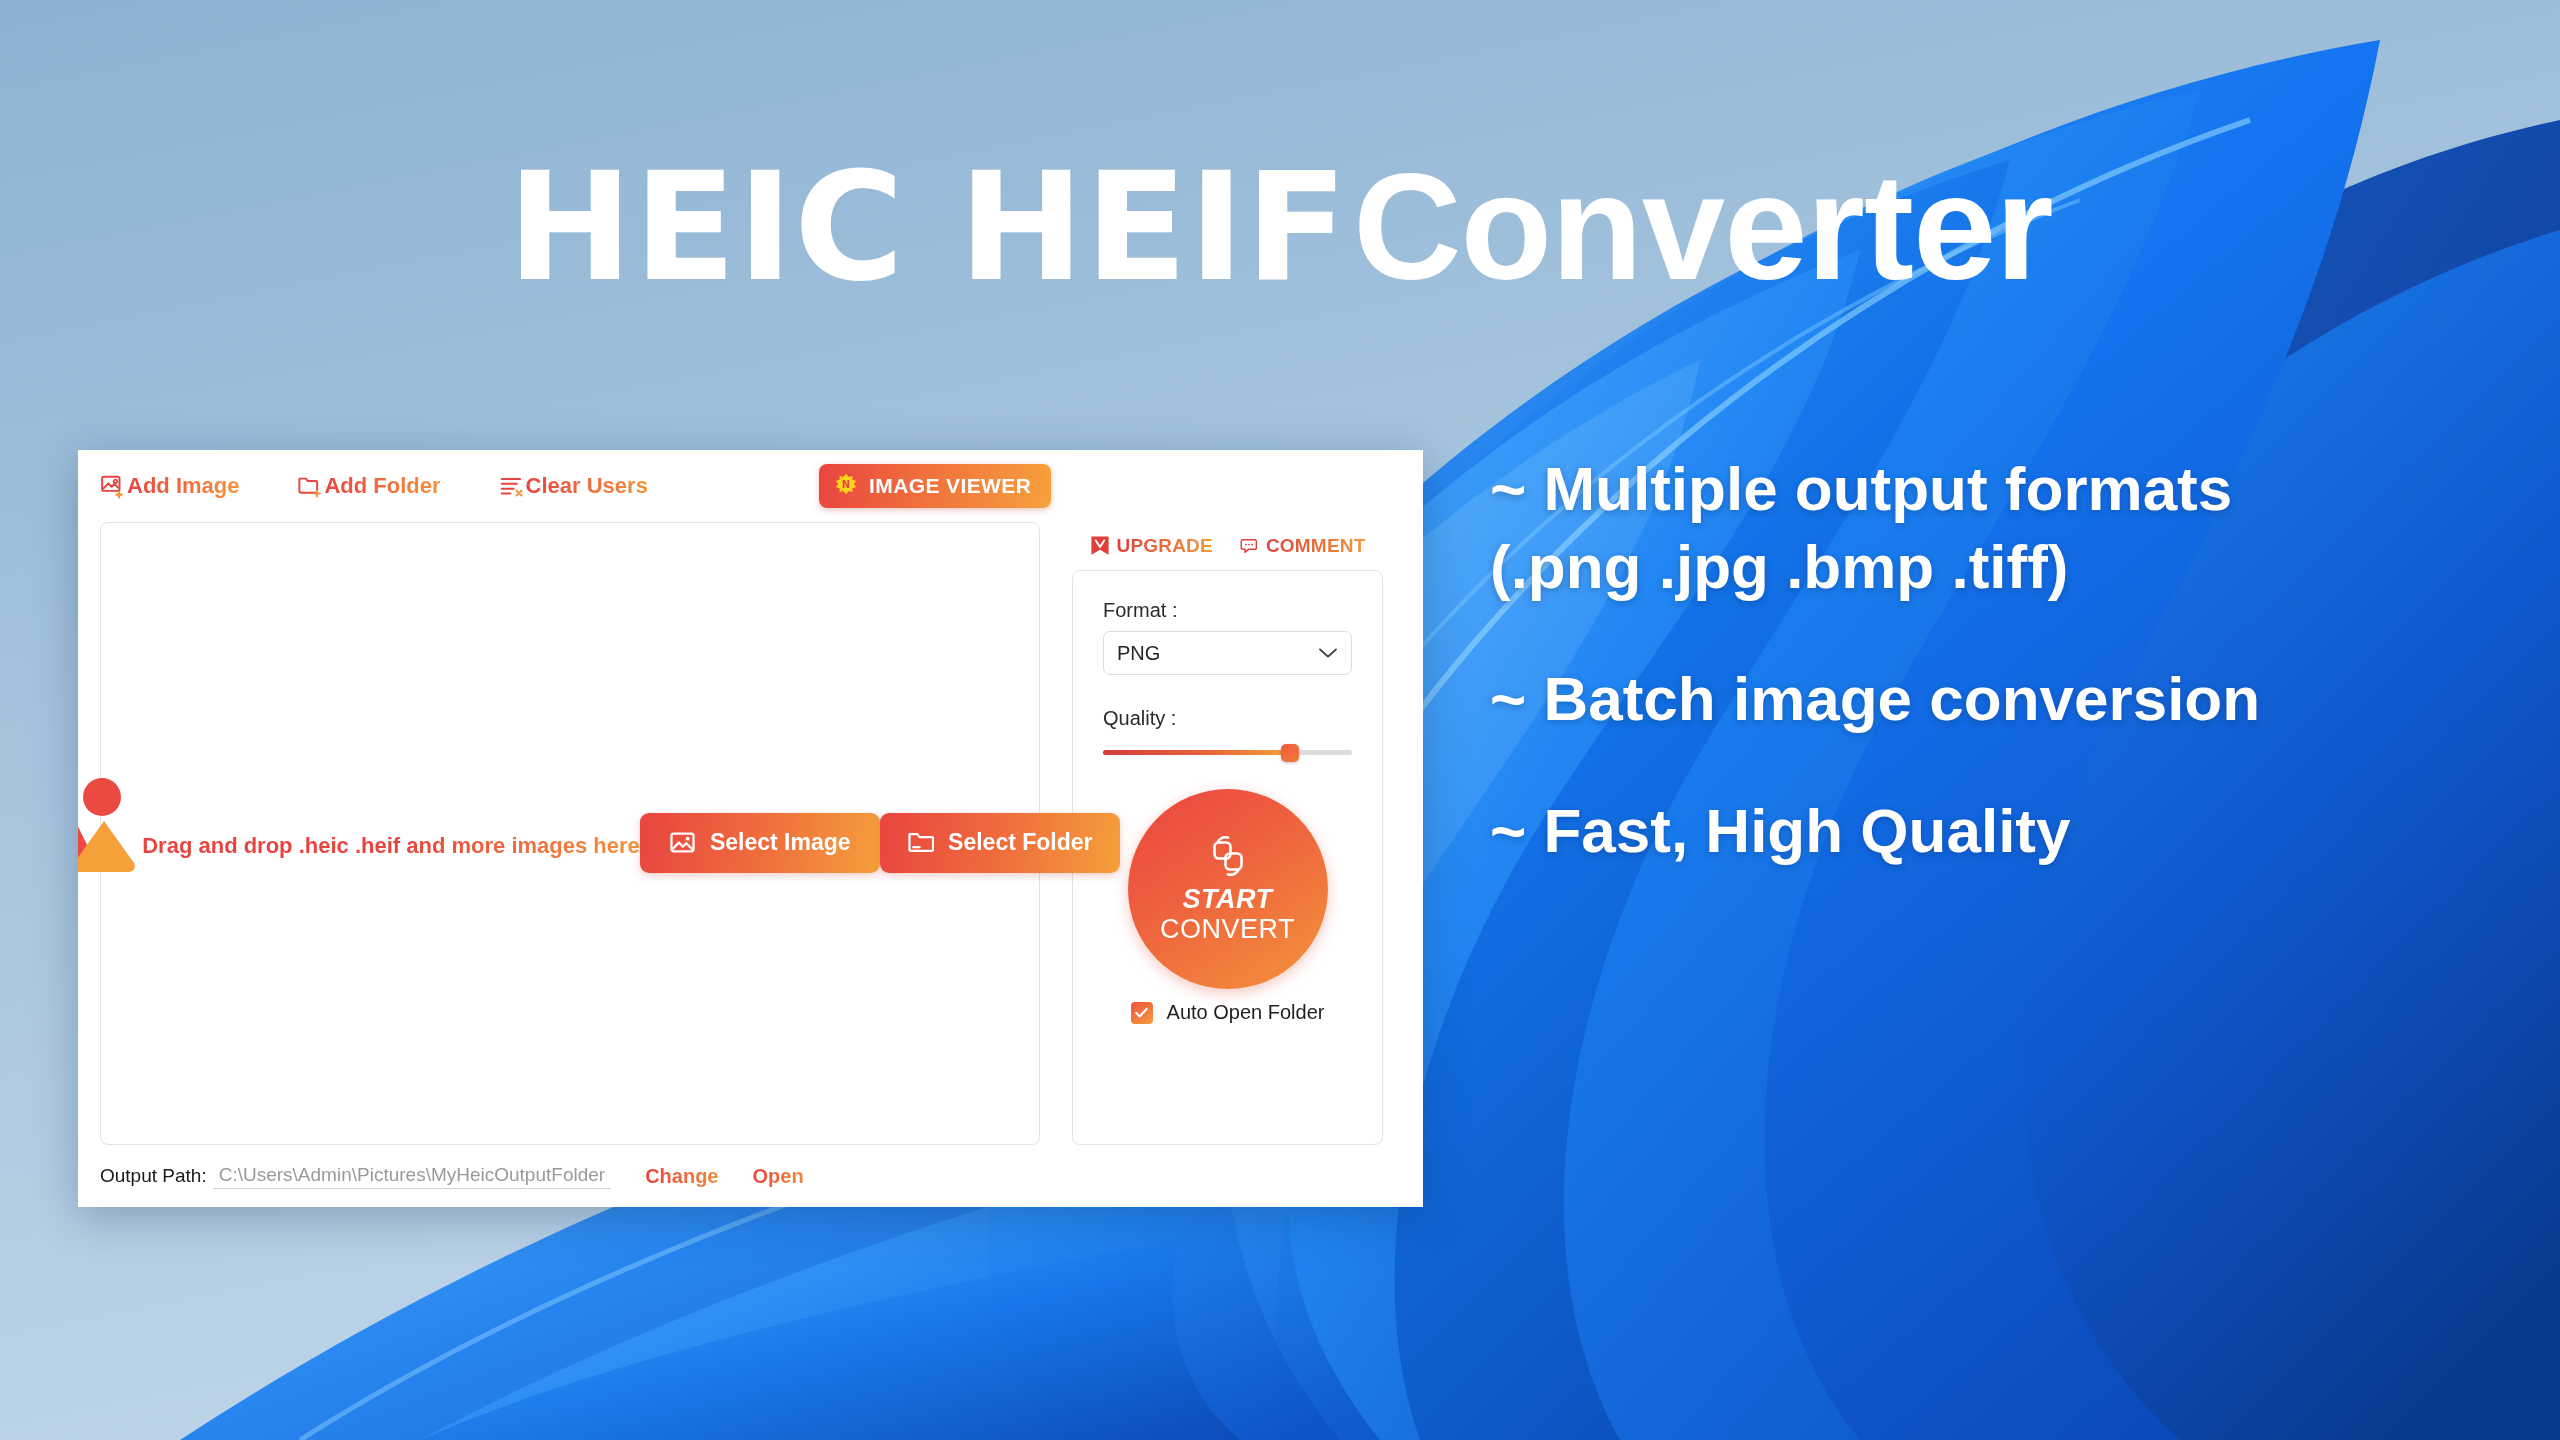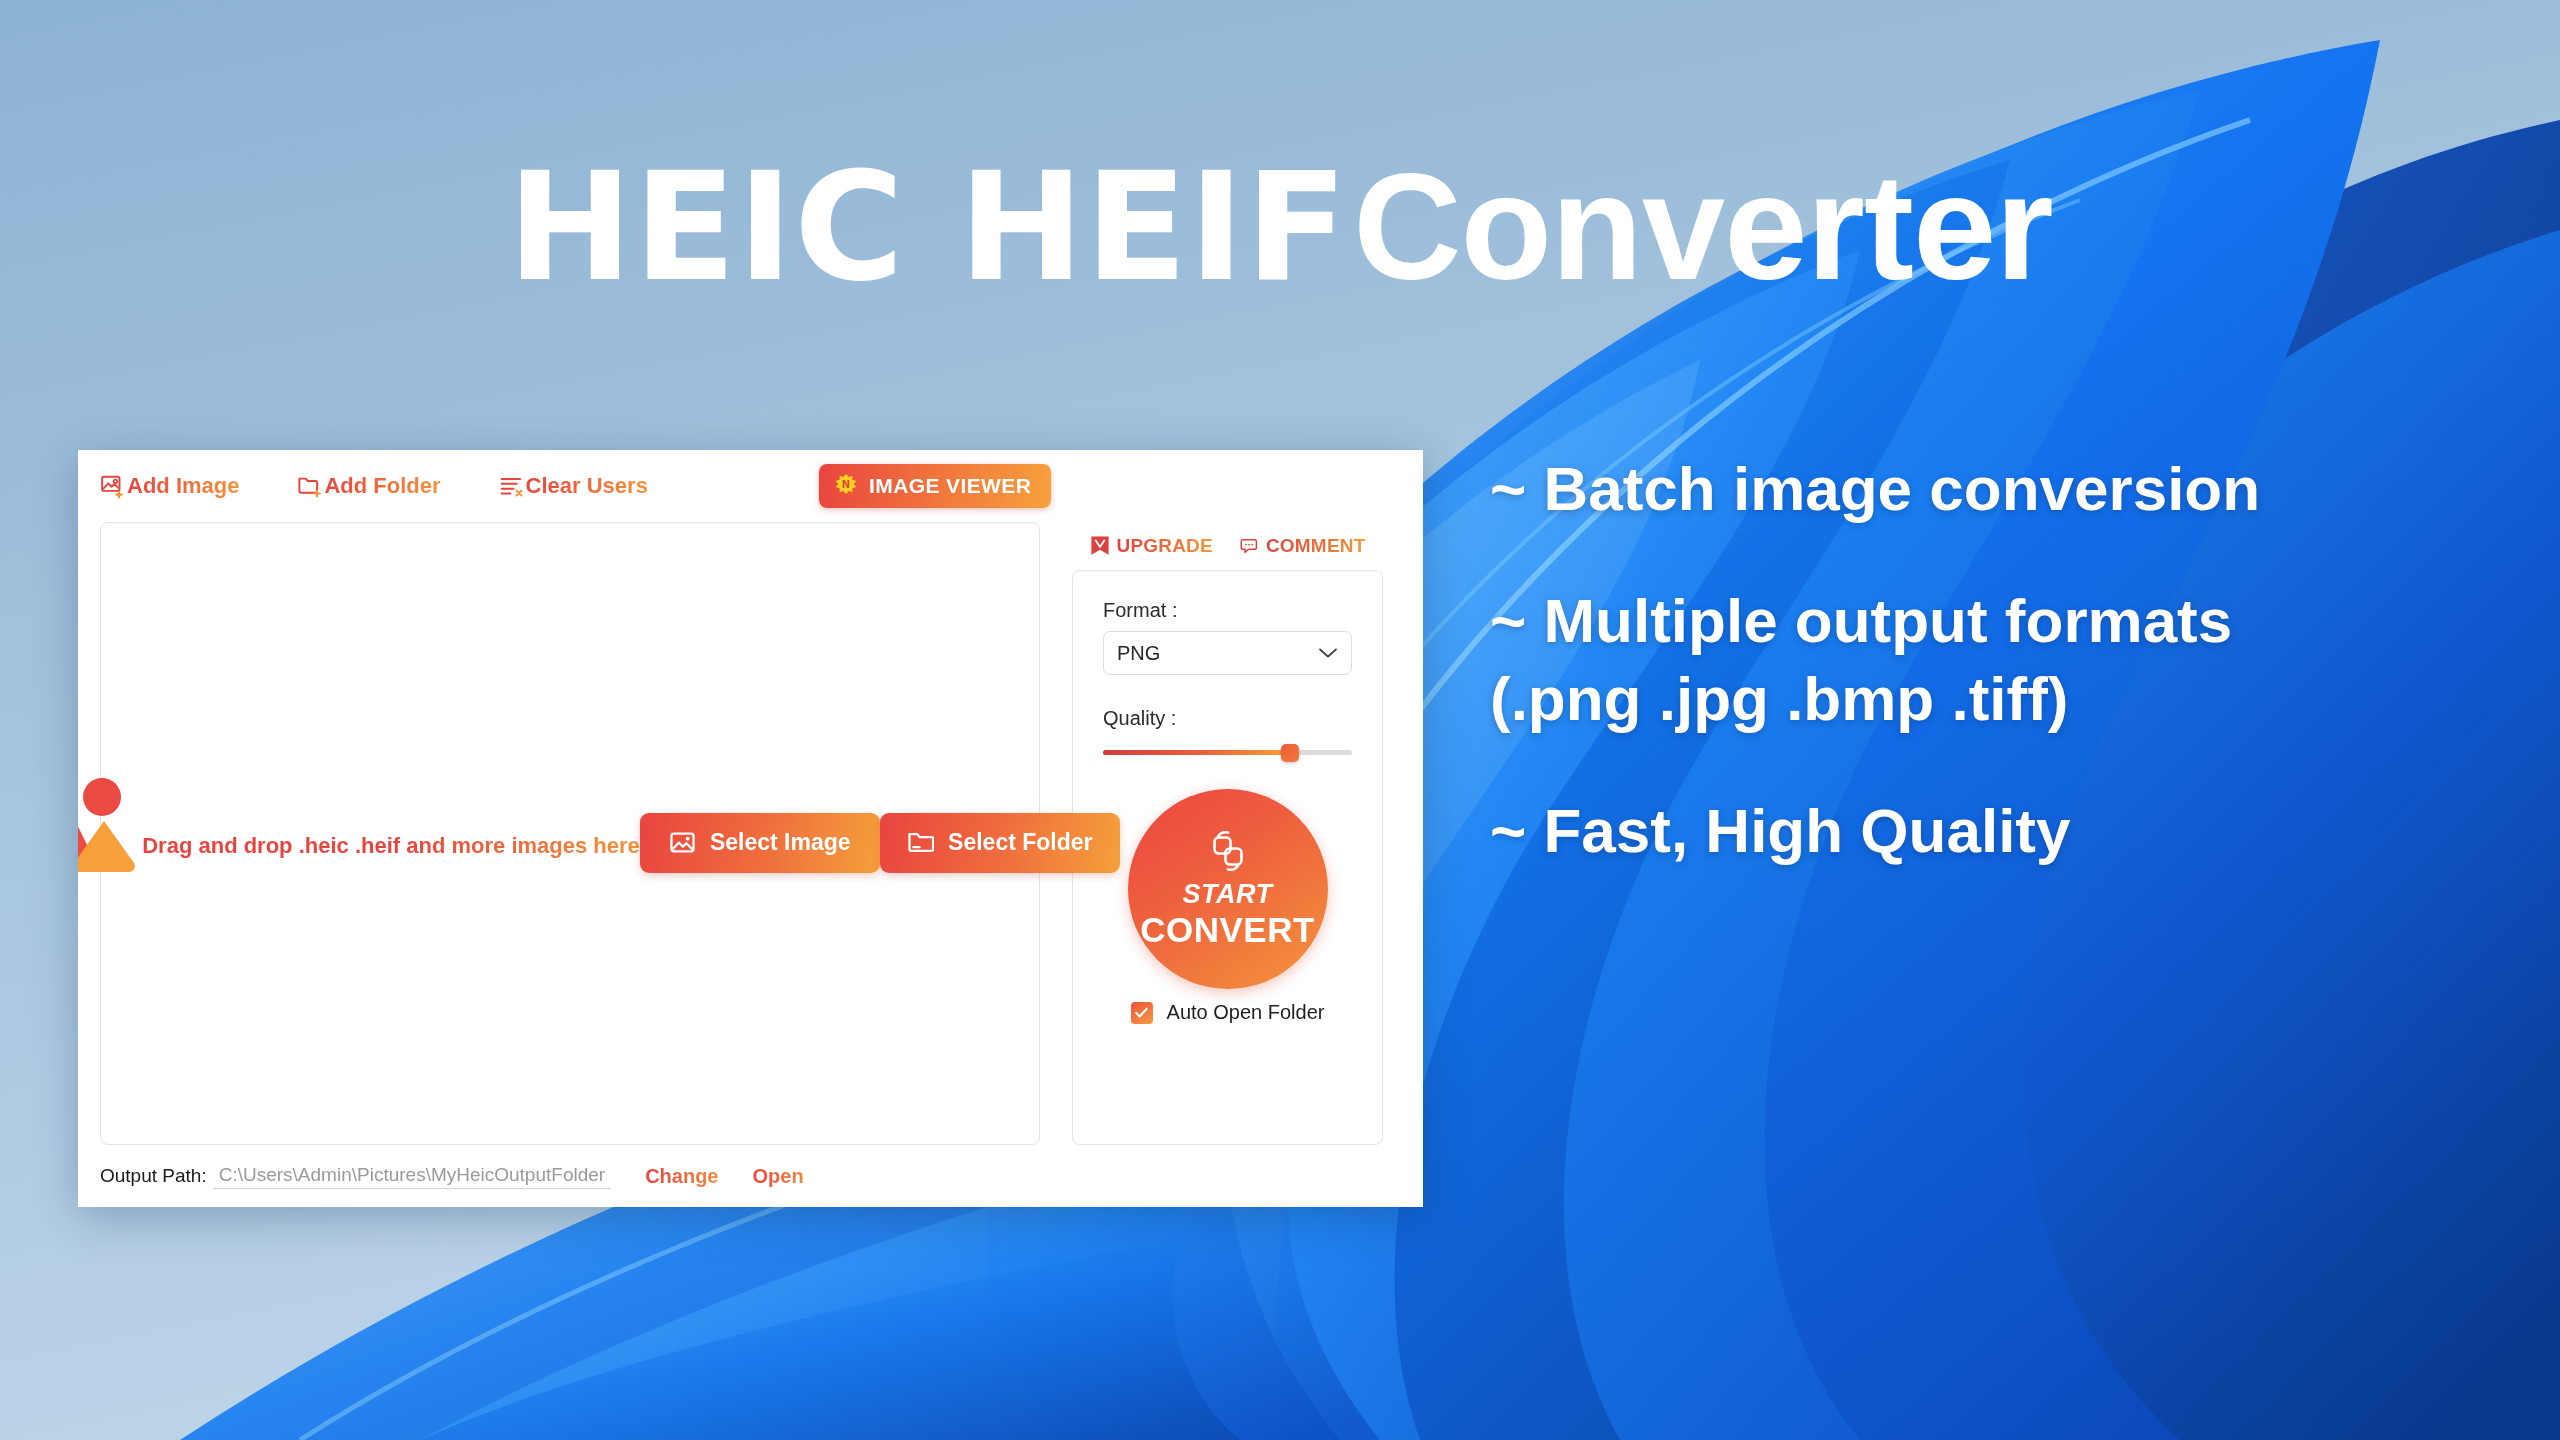--- a/index.html
+++ b/index.html
@@ -278,21 +278,21 @@
     display: flex;
     flex-direction: column;
     align-items: center;
     justify-content: center;
     cursor: pointer;
     font-family: "Liberation Sans", sans-serif;
     box-shadow: 0 4px 14px rgba(225,80,55,0.32);
   }
   .convert-btn .cv-ico { width: 44px; height: 44px; display: block; margin-bottom: 6px; }
   .convert-btn .cv-l1 { font-size: 27px; font-weight: 700; line-height: 1.12; letter-spacing: 0.5px; font-style: italic; }
-  .convert-btn .cv-l2 { font-size: 35px; font-weight: 700; line-height: 1.12; letter-spacing: 0.5px; }
+  .convert-btn .cv-l2 { font-size: 27px; font-weight: 400; line-height: 1.12; letter-spacing: 0.5px; }
 
   .auto-open {
     margin-top: 12px;
     display: flex;
     align-items: center;
     gap: 14px;
     cursor: pointer;
     user-select: none;
   }
   .chk {
@@ -402,25 +402,25 @@
     <path d="M1160,1090 C830,1170 520,1300 300,1440" stroke="#9adcff" stroke-width="5" fill="none" opacity="0.4"></path>
   </svg>
 
   <div class="headline">
     <span class="h-bold">HEIC HEIF</span>
     <span class="h-reg">Converter</span>
   </div>
 
   <div class="features">
     <div class="feature-line">
-      <span>~ Batch image conversion</span>
+      <span>~ Multiple output formats</span>
+      <span class="sub">(.png .jpg .bmp .tiff)</span>
     </div>
     <div class="feature-line">
-      <span>~ Multiple output formats</span>
-      <span class="sub">(.png .jpg .bmp .tiff)</span>
+      <span>~ Batch image conversion</span>
     </div>
     <div class="feature-line">
       <span>~ Fast, High Quality</span>
     </div>
   </div>
 
   <div id="app-window">
 
     <div class="toolbar">
 

